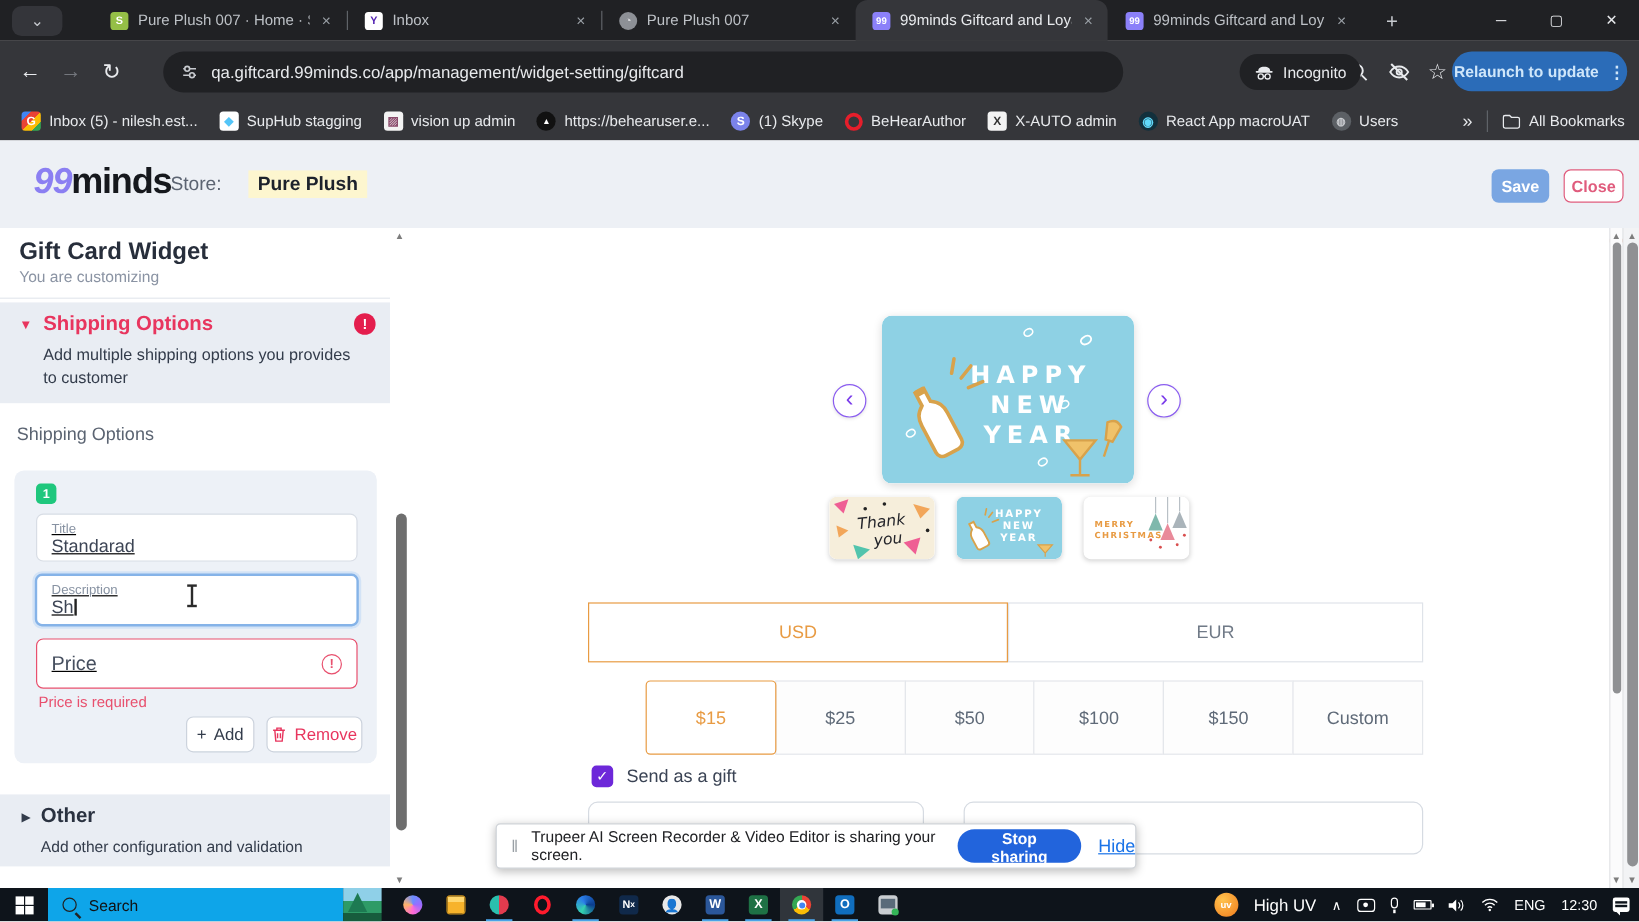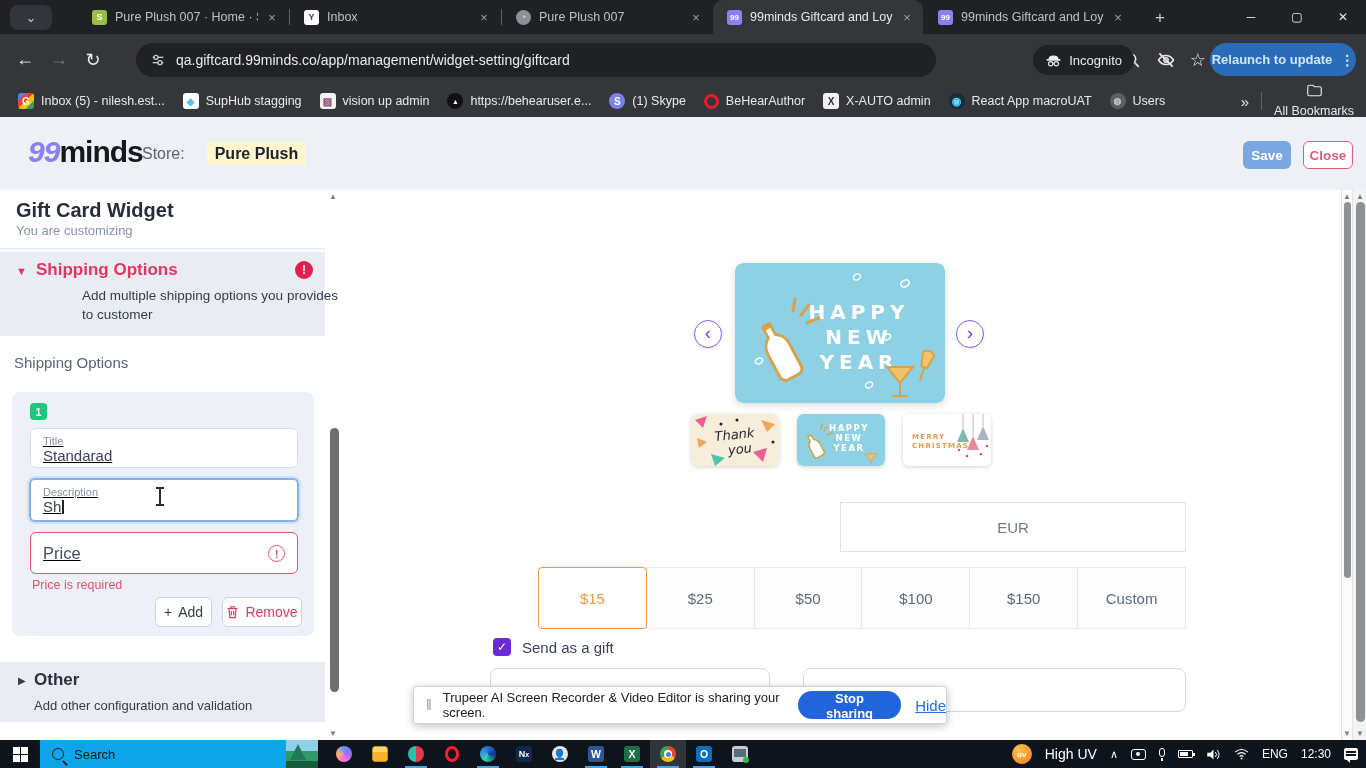--- a/index.html
+++ b/index.html
@@ -50,21 +50,21 @@
 
   
   .sidebar { position:absolute; left:0; top:190px; width:345px; height:550px; background:#fff; }
   .sb-title { position:absolute; left:16px; top:9px; font-size:20px; font-weight:600; color:#272e3b; }
   .sb-sub { position:absolute; left:16px; top:33px; font-size:13px; color:#8a93a3; }
   .sb-divider { position:absolute; left:0; top:58px; width:325px; height:1px; background:#e4e8ee; }
   .sb-section1 { position:absolute; left:0; top:62px; width:325px; height:84px; background:#e9edf3; }
   .sec-caret { position:absolute; font-size:11px; }
   .sec-title-pink { position:absolute; left:36px; top:8px; font-size:17px; font-weight:600; color:#e8355e; }
   .err-badge { position:absolute; left:295px; top:9px; width:18px; height:18px; border-radius:50%; background:#e41e4d; color:#fff; font-size:12px; font-weight:bold; display:flex; align-items:center; justify-content:center; }
-  .sec-desc { position:absolute; left:36px; top:34px; width:260px; font-size:13.5px; line-height:19px; color:#333c4b;margin-left:46px; }
+  .sec-desc { position:absolute; left:36px; top:34px; width:260px; font-size:13.5px; line-height:19px; color:#333c4b; }
   .sb-listlabel { position:absolute; left:14px; top:164px; font-size:15px; color:#5b6472; }
   .opt-card { position:absolute; left:12px; top:202px; width:302px; height:244px; background:#edf1f7; border-radius:8px; }
   .idx-badge { position:absolute; left:18px; top:11px; width:17px; height:17px; border-radius:4px; background:#1fc77d; color:#fff; font-size:10.5px; font-weight:bold; display:flex; align-items:center; justify-content:center; }
   .field { position:absolute; left:18px; width:268px; background:#fff; border:1px solid #d8dde5; border-radius:6px; padding:6px 12px 5px;text-decoration:underline; }
   .field .flabel { font-size:11px; color:#8792a2; display:block; }
   .field .fvalue { font-size:15px; color:#3c4454; }
   .field.title-f { top:36px; height:40px; }
   .field.desc-f { top:86px; height:44px; border:2px solid #85b3e8; box-shadow:0 0 0 2px #d3e3f6; left:17px; width:270px; }
   .field.price-f { top:140px; height:42px; border:1.5px solid #e8506e; display:flex; align-items:center; }
   .price-ph { font-size:16.5px; color:#454e5e; }
@@ -278,21 +278,21 @@
       <span>React App macroUAT</span>
     </div>
     <div class="bm-item">
       <span class="bm-ico" style="background:#5c6065;border-radius:50%;color:#caccd0;font-size:9px;">◍</span>
       <span>Users</span>
     </div>
 
     <div class="bm-right">
       <span style="font-size:15px;">»</span>
       <span class="bm-sep"></span>
-      <div class="bm-item" style="margin-left:0;flex-direction:column;">
+      <div class="bm-item" style="margin-left:0;">
         <svg width="15" height="13" viewBox="0 0 20 16">
           <path d="M1 3a2 2 0 0 1 2-2h5l2 2h7a2 2 0 0 1 2 2v8a2 2 0 0 1-2 2H3a2 2 0 0 1-2-2z" fill="none" stroke="#e8eaed" stroke-width="1.5"></path>
         </svg>
         <span>All Bookmarks</span>
       </div>
     </div>
   </div>
 
   <div class="appheader">
     <div class="logo">
@@ -441,20 +441,23 @@
         <polygon points="70,22 64,36 76,36" fill="#e98a9a"></polygon>
         <polygon points="80,12 74,26 86,26" fill="#aab4ba"></polygon>
         <circle cx="56" cy="36" r="1.2" fill="#d94f4f"></circle>
         <circle cx="64" cy="42" r="1.2" fill="#d94f4f"></circle>
         <circle cx="78" cy="40" r="1.2" fill="#d94f4f"></circle>
         <circle cx="84" cy="32" r="1.2" fill="#d94f4f"></circle>
       </svg>
     </div>
 
     <div class="currency-row">
+      <div class="cur-cell cur-usd">
+          <span>USD</span>
+        </div>
       <div class="cur-cell cur-eur">
           <span>EUR</span>
         </div>
     </div>
 
     <div class="amount-row">
       <div class="amt-cell selected">
           <span>$15</span>
         </div>
       <div class="amt-cell">

